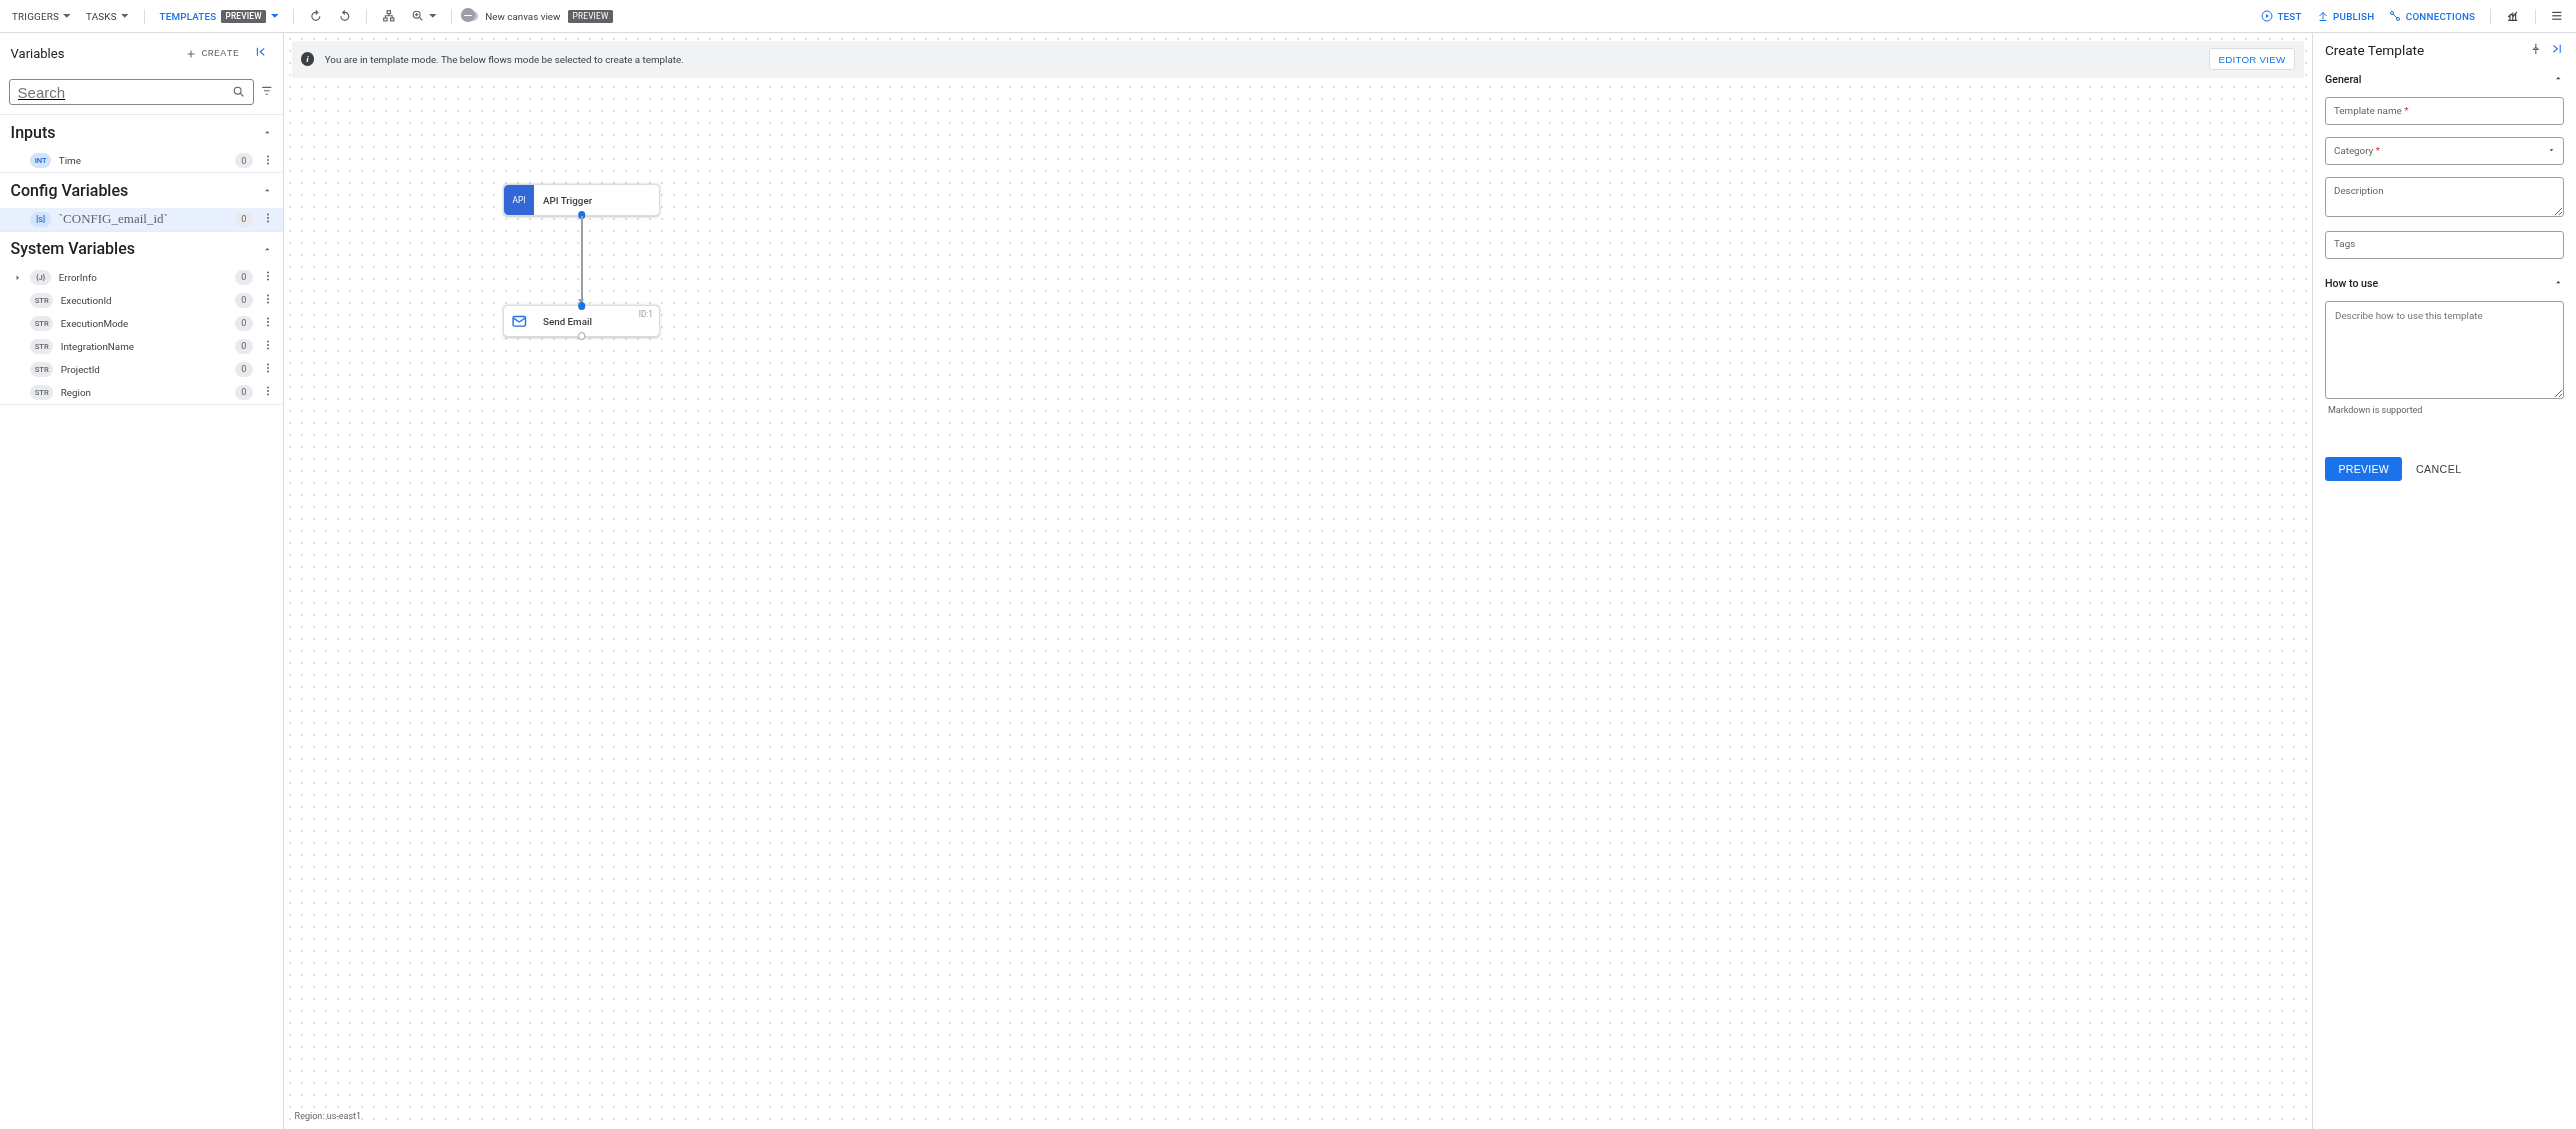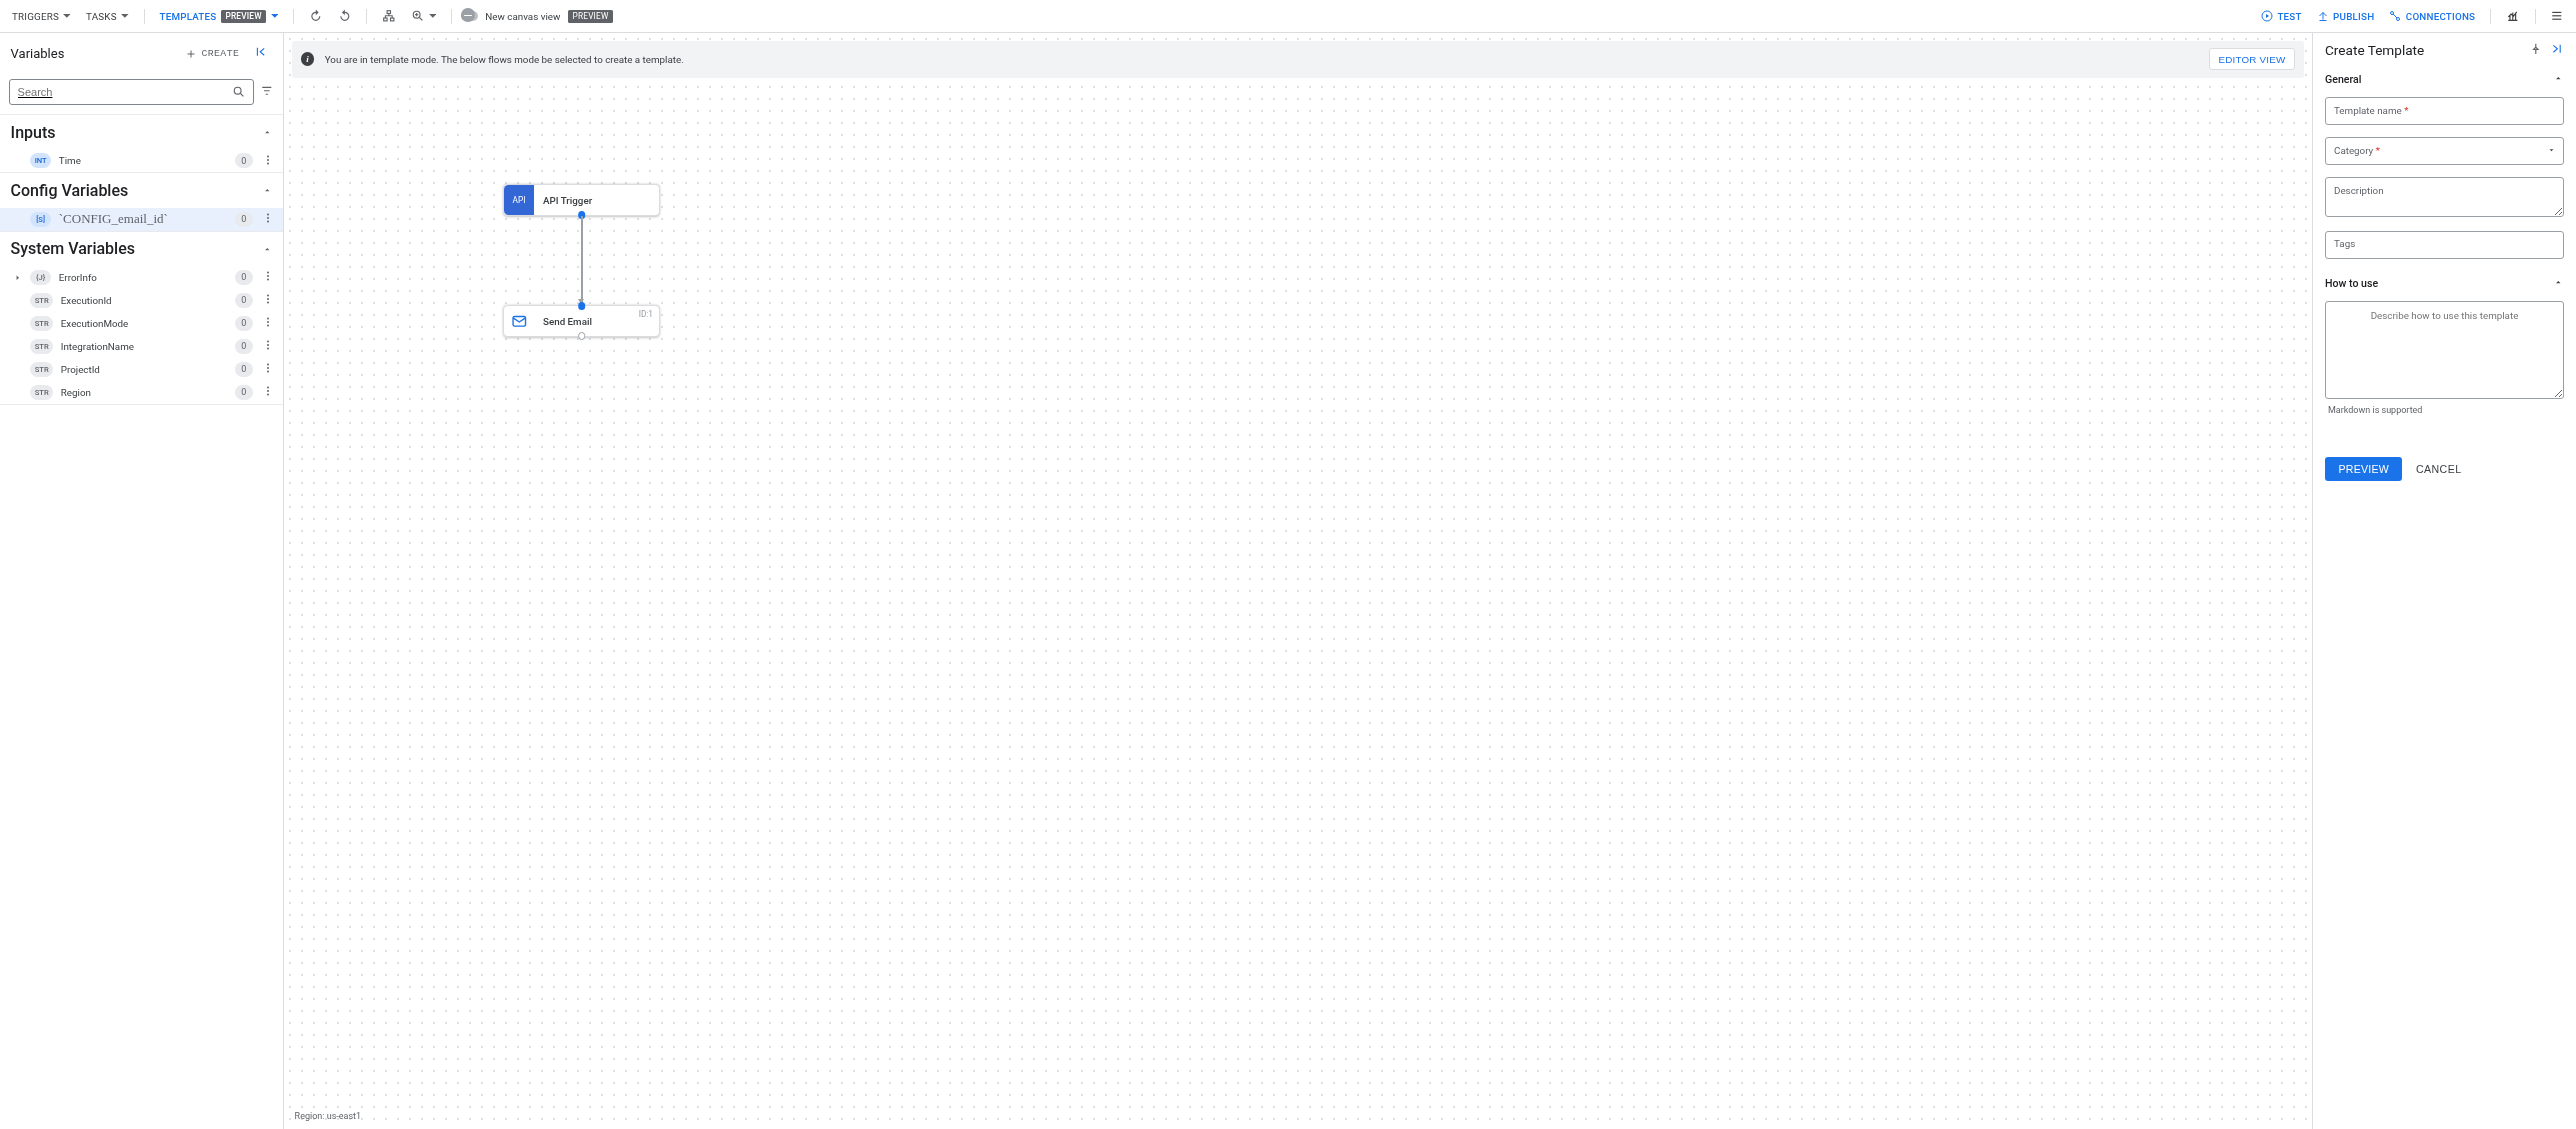--- a/index.html
+++ b/index.html
@@ -19,21 +19,21 @@
   .main { flex: 1; display: flex; min-height: 0; }
 
   
   .sidebar { width: 284px; border-right: 0.8px solid #dadce0; display: flex; flex-direction: column; }
   .sidebar-header { display:flex; align-items:center; padding: 7.6px 10.6px; font-size: 13px; font-weight: 400; color:#202124; }
   .sidebar-header .hflex { margin-left:auto; display:flex; align-items:center; gap:3px;font-family:Liberation Mono, monospace; }
   .create-btn { display:inline-flex; align-items:center; gap:4.5px; font-size:9.8px; font-weight:500; color:#5f6368; padding:4.5px 7.6px; letter-spacing:0.4px; cursor:pointer; }
   .collapse-btn { color:#1a73e8; cursor:pointer; padding:4.5px; }
   .search-row { display:flex; align-items:center; padding: 4.5px 9px 9px; gap:6px; border-bottom:0.8px solid #e8eaed; }
   .search-box { flex:1; display:flex; align-items:center; border:0.8px solid #80868b; border-radius:3px; padding:0 7.6px; height:26px; position:relative; }
-  .search-box input { border:none; outline:none; flex:1; font-size:11px; background:transparent;text-decoration:underline; }
+  .search-box input { border:none; outline:none; flex:1; font-size:15px; background:transparent;text-decoration:underline; }
   .filter-icon { color:#5f6368; cursor:pointer; }
 
   .section { border-bottom: 0.8px solid #e8eaed; }
   .section-header { display:flex; align-items:center; padding: 7.6px 10.6px; font-size:16px; font-weight:500; color:#202124; cursor:pointer; }
   .section-header .chev { margin-left:auto; color:#5f6368; }
   .var-row { display:flex; align-items:center; padding: 3px 7.6px 3px 13.6px; gap:7.6px; font-size:9.8px; }
   .var-row.highlight { background:#e8f0fe; }
   .type-chip { min-width:21px; height:15px; border-radius:7.6px; background:#e8eaed; color:#5f6368; font-size:7.6px; font-weight:500; display:flex; align-items:center; justify-content:center; padding:0 4.5px; }
   .type-chip.int-c { background:#d2e3fc; color:#1967d2; }
   .var-name { flex:1; color:#5f6368; font-family: Liberation Serif, serif; font-size:13px; }
@@ -67,21 +67,21 @@
   
   .rpanel { width: 264px; border-left:0.8px solid #dadce0; display:flex; flex-direction:column; }
   .rpanel-header { display:flex; align-items:center; padding:9px 12px; gap:7.6px; }
   .rpanel-header h2 { font-size:13.6px; font-weight:400; color:#202124; flex:1; }
   .pin-icon, .rcollapse-icon { color:#5f6368; cursor:pointer; }
   .rcollapse-icon { color:#1a73e8; }
   .rsection-header { display:flex; align-items:center; padding:6px 12px; font-size:10.6px; font-weight:500; color:#202124; cursor:pointer; }
   .rsection-header .chev { margin-left:auto; }
   .rbody { padding: 4.5px 12px 12px; display:flex; flex-direction:column; gap:12px; }
   .field { position:relative; }
-  .field input, .field select, .field textarea { width:100%; border:0.8px solid #9aa0a6; border-radius:3px; padding:7.6px 9px; font-size:9.8px; color:#3c4043; background:#fff; font-family:inherit;text-align:center; }
+  .field input, .field select, .field textarea { width:100%; border:0.8px solid #9aa0a6; border-radius:3px; padding:7.6px 9px; font-size:9.8px; color:#3c4043; background:#fff; font-family:inherit; }
   .field textarea { resize: both; }
   .field .float-label { position:absolute; left:9px; top:7.6px; font-size:9.8px; color:#5f6368; pointer-events:none; }
   .req { color:#d93025; }
   .select-arrow { position:absolute; right:7.6px; top:50%; transform:translateY(-50%); pointer-events:none; color:#5f6368; }
   .helper { font-size:9px; color:#5f6368; margin-top:3px; padding-left:3px; }
   .ractions { display:flex; gap:13.6px; align-items:center; padding:0 12px 9px; margin-top:30px; }
   .btn-primary { background:#1a73e8; color:#fff; border:none; border-radius:3px; padding:6px 13.6px; font-size:10.6px; font-weight:500; cursor:pointer; letter-spacing:0.2px; }
   .btn-flat { background:none; border:none; color:#3c4043; font-size:10.6px; font-weight:500; cursor:pointer; letter-spacing:0.4px; }
 </style>
 </head>

